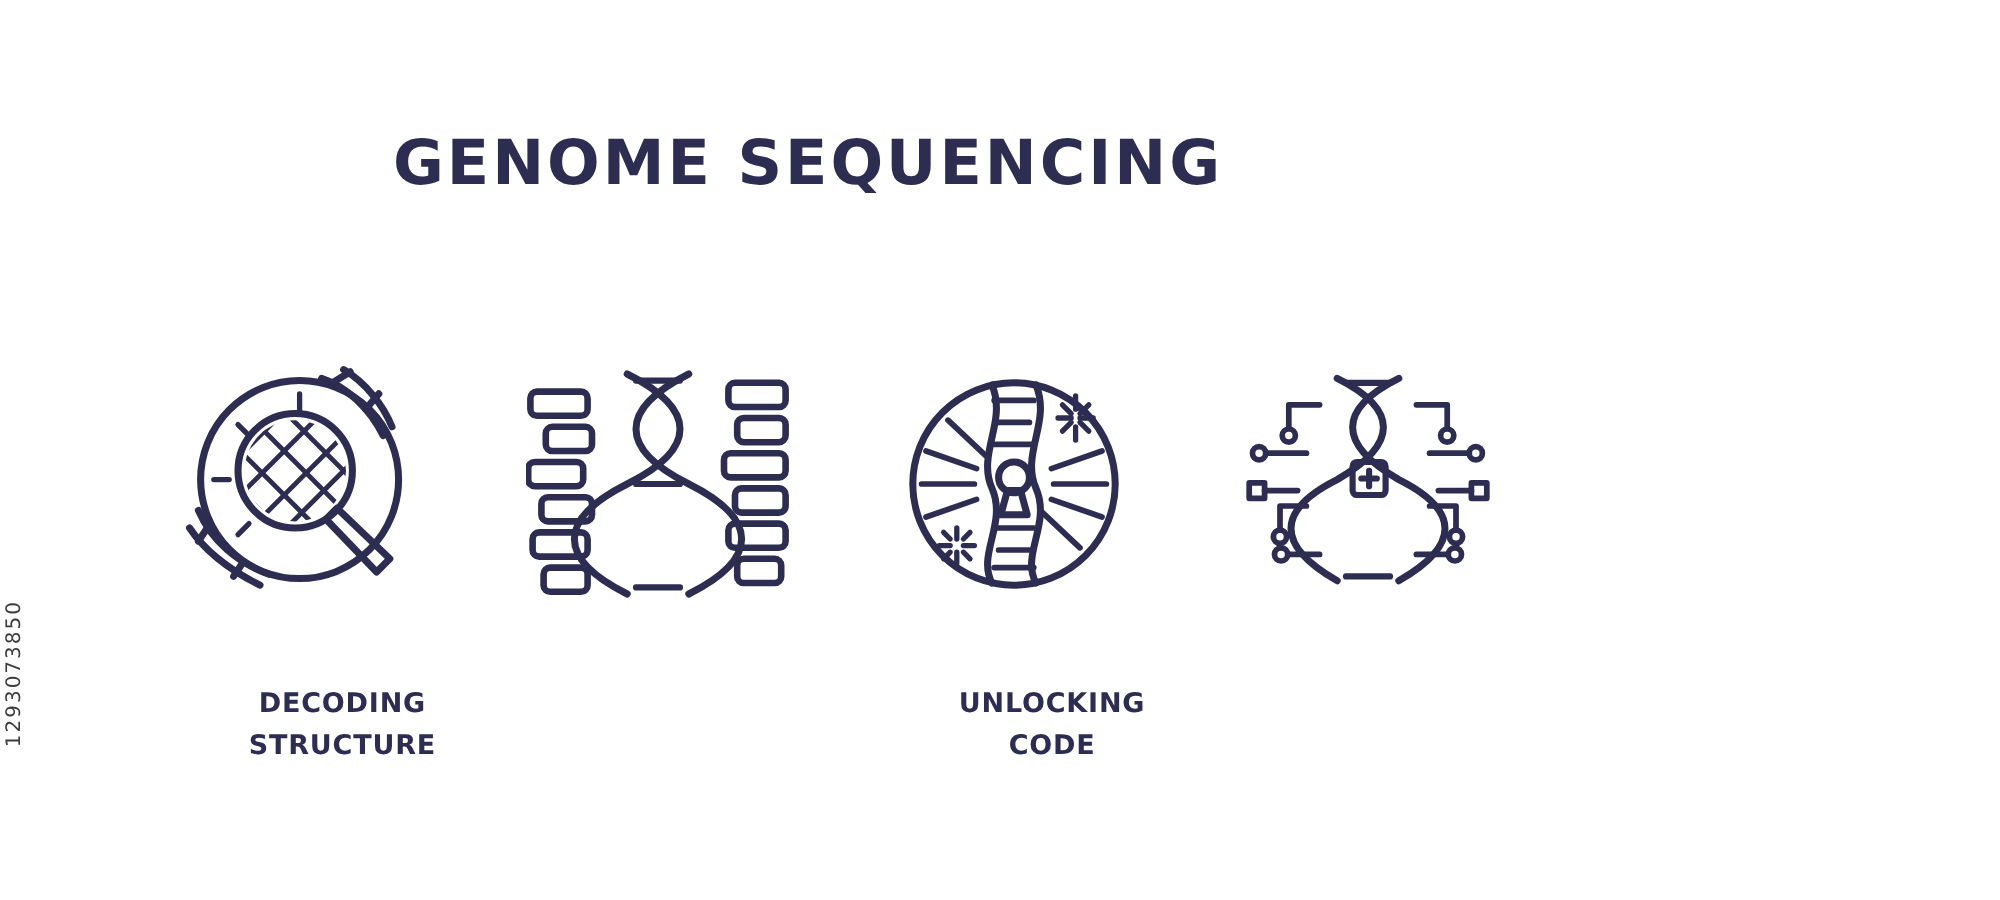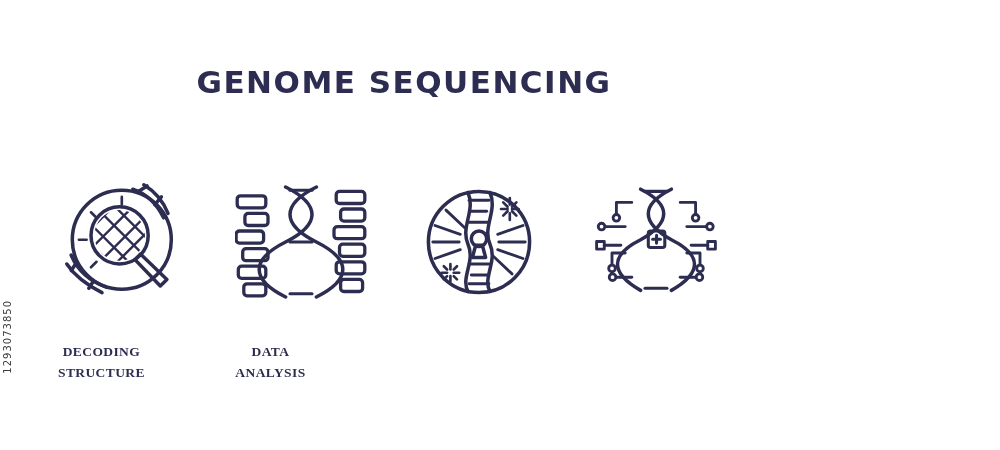--- a/index.html
+++ b/index.html
@@ -9,21 +9,21 @@
   }
   .canvas{position:relative;width:808px;height:450px;background:#ffffff;}
   .title{
     margin:0;padding-top:64px;text-align:center;
     font-size:31px;font-weight:800;letter-spacing:1.5px;color:#2d2d52;
   }
   .icons-row{
     display:flex;justify-content:space-between;
     padding:0 58px;margin-top:76px;
   }
-  .icon-item{width:160px;display:flex;flex-direction:column;align-items:flex-start;font-family:Liberation Serif, serif;}
+  .icon-item{width:160px;display:flex;flex-direction:column;align-items:flex-end;}
   .icon-item svg{width:132px;height:132px;display:block;}
   .caption{
     margin-top:34px;font-size:13.5px;font-weight:700;letter-spacing:.4px;
     color:#2d2d52;text-align:center;white-space:pre-line;line-height:1.55;
   }
   .watermark{
     position:absolute;left:2px;top:300px;
     writing-mode:vertical-rl;transform:rotate(180deg);
     font-size:10px;color:#3c3c3c;letter-spacing:1px;
   }
@@ -98,22 +98,20 @@
           <rect x="3" y="82" width="25" height="11" rx="3"></rect>
           <rect x="8" y="98" width="20" height="11" rx="3"></rect>
           <rect x="92" y="14" width="26" height="11" rx="3"></rect>
           <rect x="96" y="30" width="22" height="11" rx="3"></rect>
           <rect x="90" y="46" width="28" height="11" rx="3"></rect>
           <rect x="95" y="62" width="23" height="11" rx="3"></rect>
           <rect x="92" y="78" width="26" height="11" rx="3"></rect>
           <rect x="96" y="94" width="20" height="11" rx="3"></rect>
         </g>
       </svg>
-      <div class="caption">DATA
-ANALYSIS</div>
     </div>
 
     <div class="icon-item">
       <svg viewBox="0 0 120 120" stroke-width="3.2">
         <circle cx="60" cy="60" r="46"></circle>
         <g stroke-width="2.6">
           <path d="M78 60 H102"></path>
           <path d="M77 67 L100 75"></path>
           <path d="M77 53 L100 45"></path>
           <path d="M73 73 L90 89"></path>
@@ -152,20 +150,22 @@
           <path d="M34 80 V85"></path>
             <path d="M34 91 V96"></path>
           <path d="M26 88 H31"></path>
             <path d="M37 88 H42"></path>
           <path d="M28 82 L31 85"></path>
             <path d="M37 91 L40 94"></path>
           <path d="M40 82 L37 85"></path>
             <path d="M31 91 L28 94"></path>
         </g>
       </svg>
+      <div class="caption">UNLOCKING
+CODE</div>
     </div>
 
 
     <div class="icon-item">
       <svg viewBox="0 0 120 120" stroke-width="3.2">
         <g>
           <path d="M46 12 C74 26 74 42 46 58 C18 72 18 88 46 104"></path>
           <path d="M74 12 C46 26 46 42 74 58 C102 72 102 88 74 104"></path>
           <g stroke-width="2.8">
             <path d="M50 14 H70"></path>

